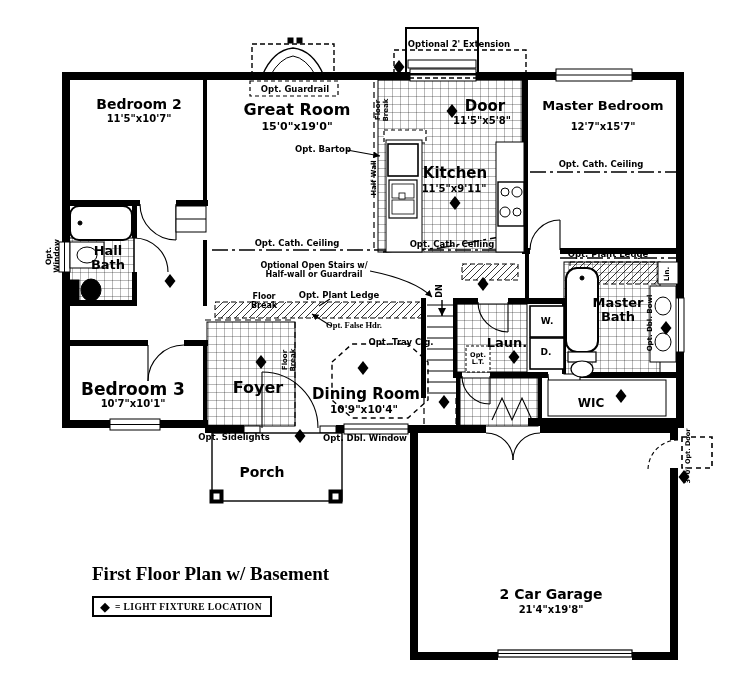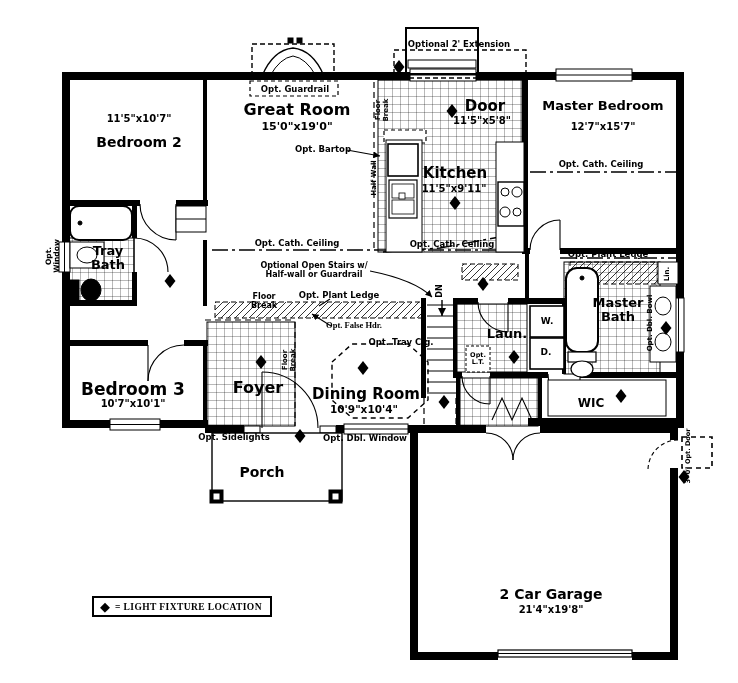--- a/index.html
+++ b/index.html
@@ -265,49 +265,49 @@
     <use href="#dia" transform="translate(483,284)"></use>
     <use href="#dia" transform="translate(399,67)"></use>
     <use href="#dia" transform="translate(452,111)"></use>
     <use href="#dia" transform="translate(455,203)"></use>
     <use href="#dia" transform="translate(666,328)"></use>
     <use href="#dia" transform="translate(621,396)"></use>
     <use href="#dia" transform="translate(684,477)"></use>
   </g>
 </svg>
 
-<div class="c room" style="left:139px;top:104px;font-size:14px;margin-top:38px;">Bedroom 2</div>
+<div class="c room" style="left:139px;top:104px;font-size:14px;">Bedroom 2</div>
 <div class="c dim" style="left:139px;top:119px;font-size:10px;">11'5"x10'7"</div>
 
 <div class="c room" style="left:297px;top:110px;font-size:16px;">Great Room</div>
 <div class="c dim" style="left:297px;top:127px;font-size:11px;">15'0"x19'0"</div>
 
 <div class="c room" style="left:485px;top:107px;font-size:15px;">Door</div>
 <div class="c dim" style="left:482px;top:121px;font-size:10px;">11'5"x5'8"</div>
 
 <div class="c room" style="left:603px;top:106px;font-size:13px;">Master Bedroom</div>
 <div class="c dim" style="left:603px;top:127px;font-size:10px;">12'7"x15'7"</div>
 
 <div class="c room" style="left:455px;top:174px;font-size:15px;">Kitchen</div>
 <div class="c dim" style="left:454px;top:189px;font-size:10px;">11'5"x9'11"</div>
 
 <div class="c room" style="left:108px;top:258px;font-size:13px;">
-  <div>Tray</div>
+  <div>Hall</div>
   <div>Bath</div>
 </div>
 
 <div class="c room" style="left:133px;top:390px;font-size:17px;">Bedroom 3</div>
 <div class="c dim" style="left:133px;top:404px;font-size:10px;">10'7"x10'1"</div>
 
 <div class="c room" style="left:258px;top:388px;font-size:16px;">Foyer</div>
 
 <div class="c room" style="left:366px;top:395px;font-size:15px;">Dining Room</div>
 <div class="c dim" style="left:364px;top:410px;font-size:10.5px;">10'9"x10'4"</div>
 
-<div class="c room" style="left:507px;top:334px;font-size:13px;">Laun.</div>
+<div class="c room" style="left:507px;top:343px;font-size:13px;">Laun.</div>
 
 <div class="c room" style="left:618px;top:310px;font-size:13px;">
   <div>Master</div>
   <div>Bath</div>
 </div>
 
 <div class="c room" style="left:591px;top:403px;font-size:12px;text-align:center;">WIC</div>
 
 <div class="c room" style="left:262px;top:472px;font-size:14px;">Porch</div>
 
@@ -352,18 +352,19 @@
 <div class="c vert ann" style="left:375px;top:178px;font-size:7px;">Half Wall</div>
 <div class="c vert ann2" style="left:290px;top:360px;font-size:7px;">
   <div>Floor</div>
   <div>Break</div>
 </div>
 <div class="c vert ann" style="left:440px;top:291px;font-size:8px;">DN</div>
 <div class="c vert ann" style="left:651px;top:323px;font-size:7px;">Opt. Dbl. Bowl</div>
 <div class="c vert ann" style="left:668px;top:274px;font-size:7px;">Lin.</div>
 <div class="c vert ann" style="left:688px;top:456px;font-size:6.5px;">3'-0" Opt. Door</div>
 
+<div class="title" style="left:92px;top:563px;">First Floor Plan w/ Basement</div>
 <div class="legendbox" style="left:92px;top:596px;">
   <span class="sym">◆</span>
   <span class="lab">= LIGHT FIXTURE LOCATION</span>
 </div>
 
 </div>
 
 </body></html>

